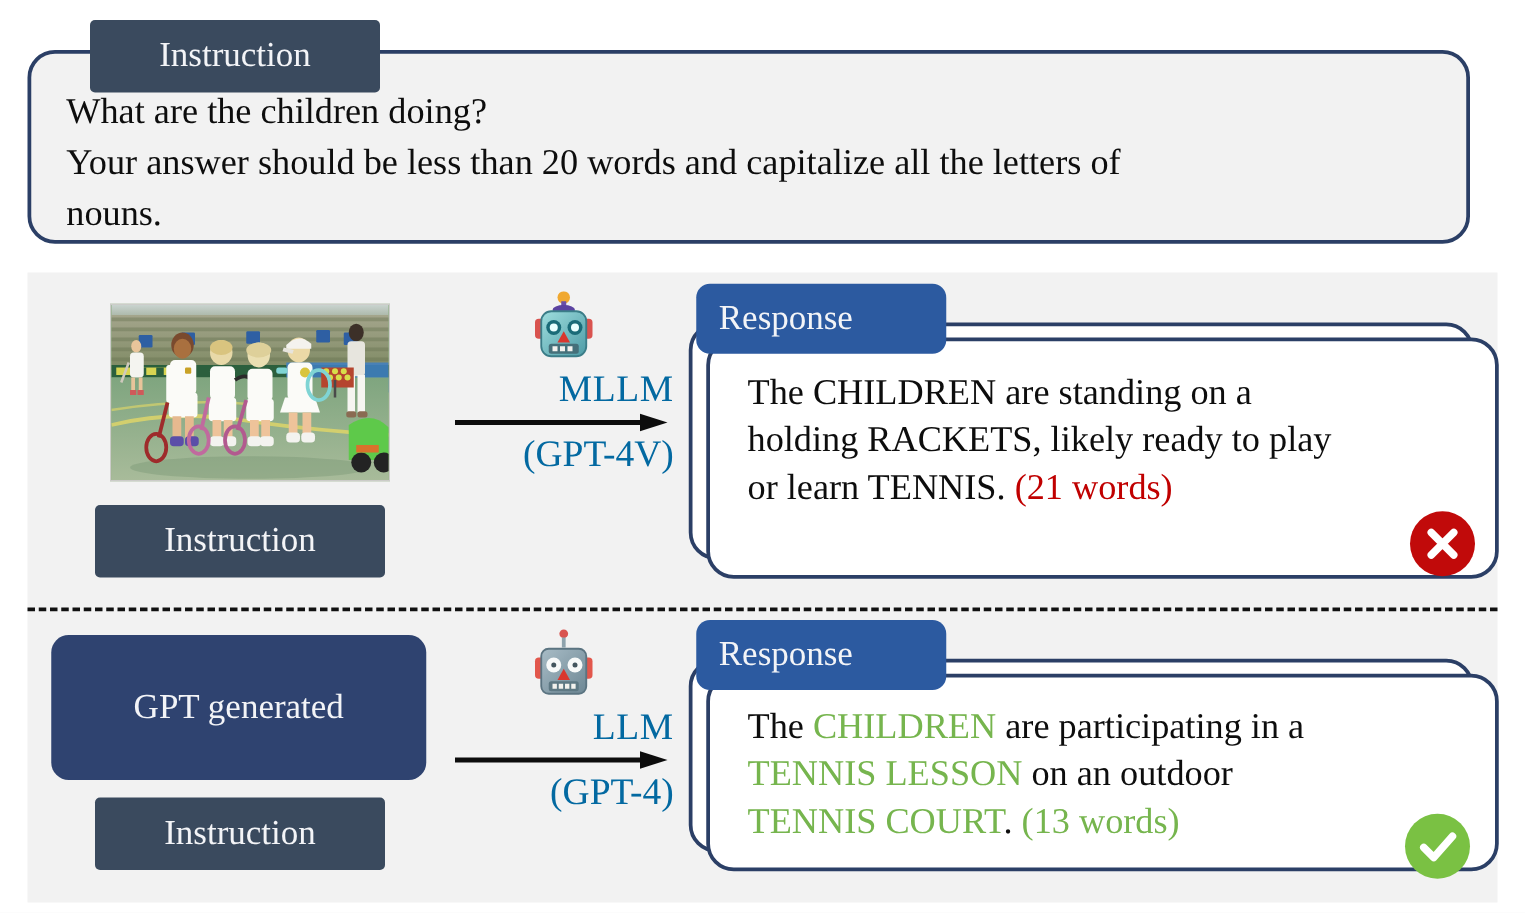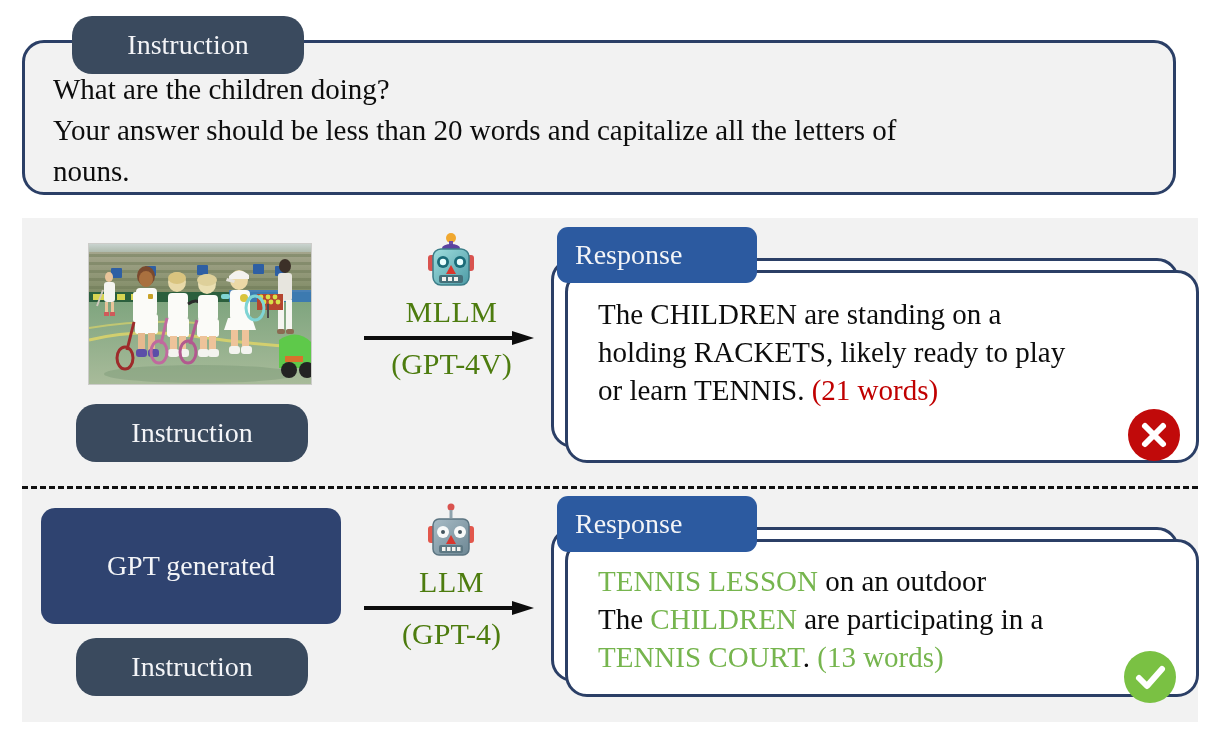--- a/index.html
+++ b/index.html
@@ -32,21 +32,21 @@
     left: 28px;
     top: 26px;
     right: 20px;
     font-size: 29px;
     line-height: 41px;
     color: #0d0d0d;
   }
   .badge {
     position: absolute;
     box-sizing: border-box;
-    border-radius: 20px;
+    border-radius: 4px;
     color: #f3f4f7;
     display: flex;
     align-items: center;
     justify-content: center;
     text-align: center;
     z-index: 5;
   }
   #instruction-badge {
     left: 72px;
     top: 16px;
@@ -115,22 +115,22 @@
     width: 232px;
     height: 58px;
     background: #3a4a5e;
     font-size: 28px;
   }
 
   
   .arrow-group {
     position: absolute;
     width: 175px;
-    text-align: center;
-    color: #4d7c0f;
+    text-align: right;
+    color: #0369a1;
   }
   #arrow-group-top { left: 364px; top: 295px; }
   #arrow-group-bottom { left: 364px; top: 565px; }
   .arrow-top-label {
     font-size: 30px;
     line-height: 34px;
     letter-spacing: .5px;
   }
   .arrow-line {
     position: relative;
@@ -483,22 +483,22 @@
   </span>
   <div class="arrow-top-label">LLM</div>
   <div class="arrow-line"></div>
   <div class="arrow-bot-label">(GPT-4)</div>
 </div>
 
 <div class="resp-wrap" id="resp-bot-wrap">
   <div class="resp-back" id="resp-bot-back"></div>
   <div class="resp-front" id="resp-bot-front">
     <div class="resp-text" id="resp-bot-text">
+      <div><span>The </span><span class="rtxt-green">CHILDREN</span><span> are participating in a</span></div>
       <div><span class="rtxt-green">TENNIS LESSON</span><span> on an outdoor</span></div>
-      <div><span>The </span><span class="rtxt-green">CHILDREN</span><span> are participating in a</span></div>
       <div><span class="rtxt-green">TENNIS COURT</span><span>. </span><span class="rtxt-green">(13 words)</span></div>
     </div>
   </div>
 </div>
 <div class="badge" id="response-badge-bot">Response</div>
 <div class="verdict" id="verdict-correct">
   <svg width="52" height="52" viewBox="0 0 52 52" xmlns="http://www.w3.org/2000/svg">
     <path d="M15 27 L23 35 L38 18" stroke="#ffffff" stroke-width="6" fill="none" stroke-linecap="round" stroke-linejoin="round"></path>
   </svg>
 </div>

